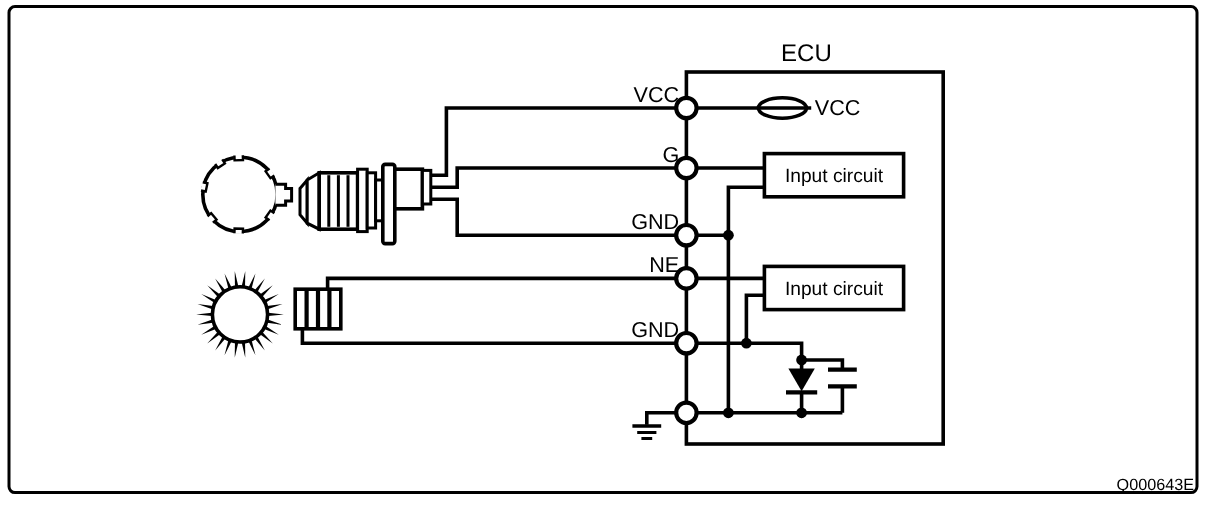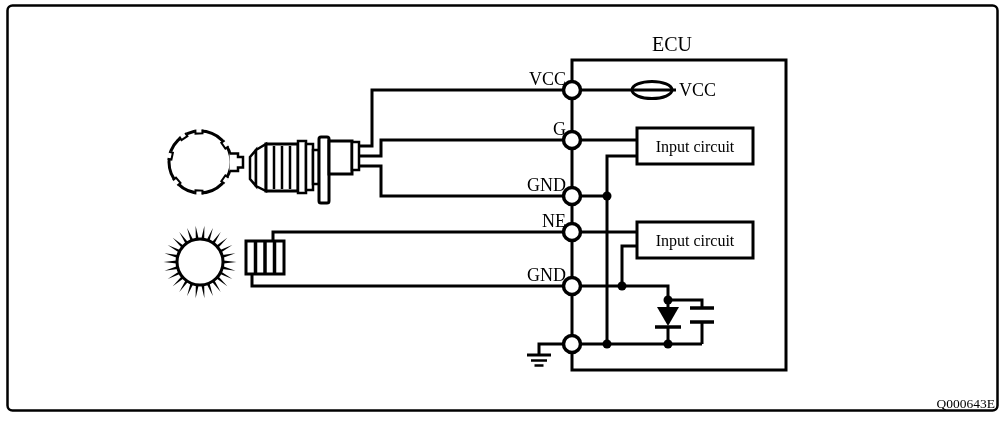--- a/index.html
+++ b/index.html
@@ -1,17 +1,17 @@
 <!DOCTYPE html>
 <html><head>
 <meta charset="utf-8">
 <style>
   html,body{margin:0;padding:0;background:#fff;}
   .stage{position:relative;width:1005px;height:422px;background:#fff;overflow:hidden;
-         font-family:Liberation Serif, serif;}
+         font-family:Liberation Sans, sans-serif;}
   svg{position:absolute;left:0;top:0;}
   text{fill:#000;}
   .lbl{font-size:18px;}
   .ecu{font-size:20px;}
   .box-lbl{font-size:16px;}
   .code{font-size:13.5px;}
 </style>
 </head>
 <body>
 

